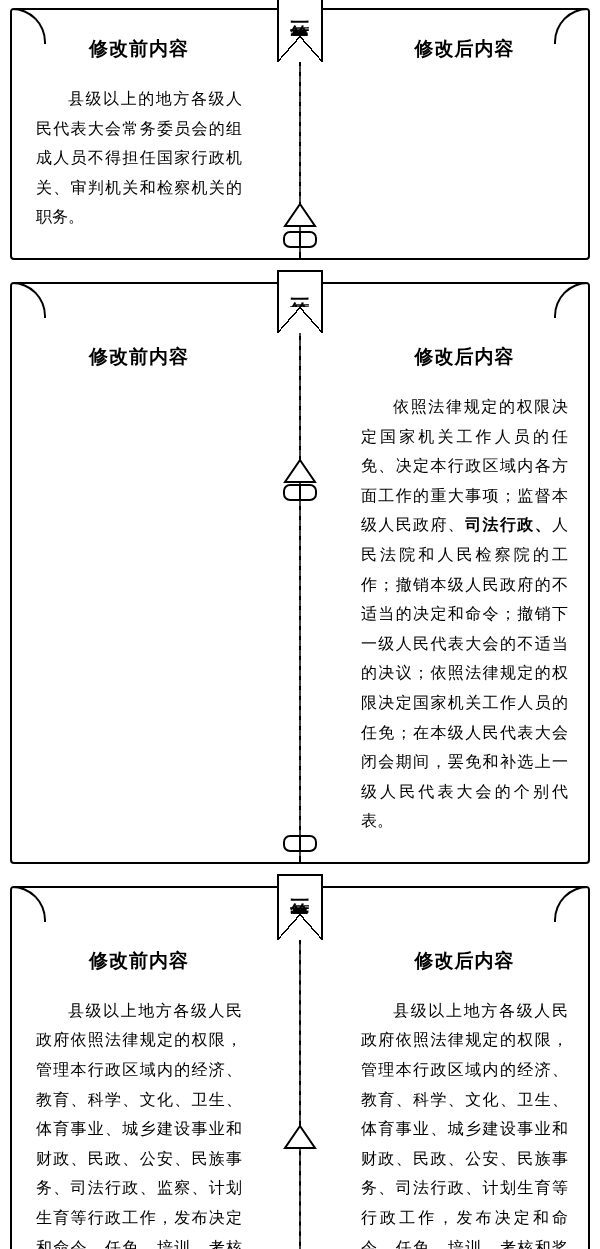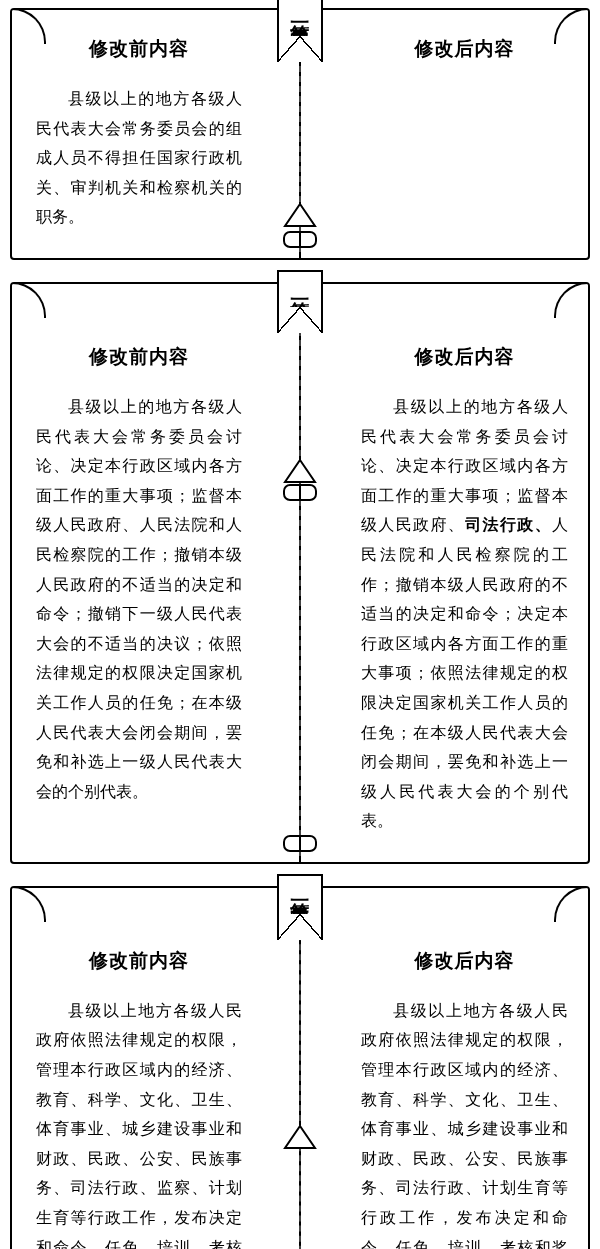--- a/index.html
+++ b/index.html
@@ -237,25 +237,24 @@
         <span class="ribbon-text">第一百零三条第三款</span>
       </div>
       <div class="ribbon-tail"></div>
     </div>
   </div>
 
   <div class="block">
     <div class="book book-bottom">
       <div class="col col-left" style="padding-top:60px;">
         <div class="col-title">修改前内容</div>
-        <div class="col-body">县级以上的地方各级人民代表大会常务委员会讨论、决定本行政区域内各方面工作的重大事项；监督本级人民政府、人民法院和人民检察院的工作；撤销本级人民政府的不适当的决定和命令；撤销下一级人民代表大会的不适当的决议；依照法律规定的权限决定国家机关工作人员的任免；在本级人民代表大会闭会期间，罢免和补选上一级人民代表大会的个别代表。</div>
       </div>
       <div class="col col-right" style="padding-top:60px;">
         <div class="col-title">修改后内容</div>
-        <div class="col-body"><span>县级以上的地方各级人民代表大会常务委员会讨论、决定本行政区域内各方面工作的重大事项；监督本级人民政府、</span><b>司法行政、</b><span>人民法院和人民检察院的工作；撤销本级人民政府的不适当的决定和命令；决定本行政区域内各方面工作的重大事项；依照法律规定的权限决定国家机关工作人员的任免；在本级人民代表大会闭会期间，罢免和补选上一级人民代表大会的个别代表。</span></div>
+        <div class="col-body"><span>依照法律规定的权限决定国家机关工作人员的任免、决定本行政区域内各方面工作的重大事项；监督本级人民政府、</span><b>司法行政、</b><span>人民法院和人民检察院的工作；撤销本级人民政府的不适当的决定和命令；撤销下一级人民代表大会的不适当的决议；依照法律规定的权限决定国家机关工作人员的任免；在本级人民代表大会闭会期间，罢免和补选上一级人民代表大会的个别代表。</span></div>
       </div>
       <div class="spine"></div>
       <div class="spine-dashed"></div>
       <div class="ring" style="top:200px;">
           <span class="ring-line"></span>
         </div>
       <div class="ring" style="bottom:10px;">
           <span class="ring-line"></span>
         </div>
       <div class="arrow-wrap" style="top:174px;">

